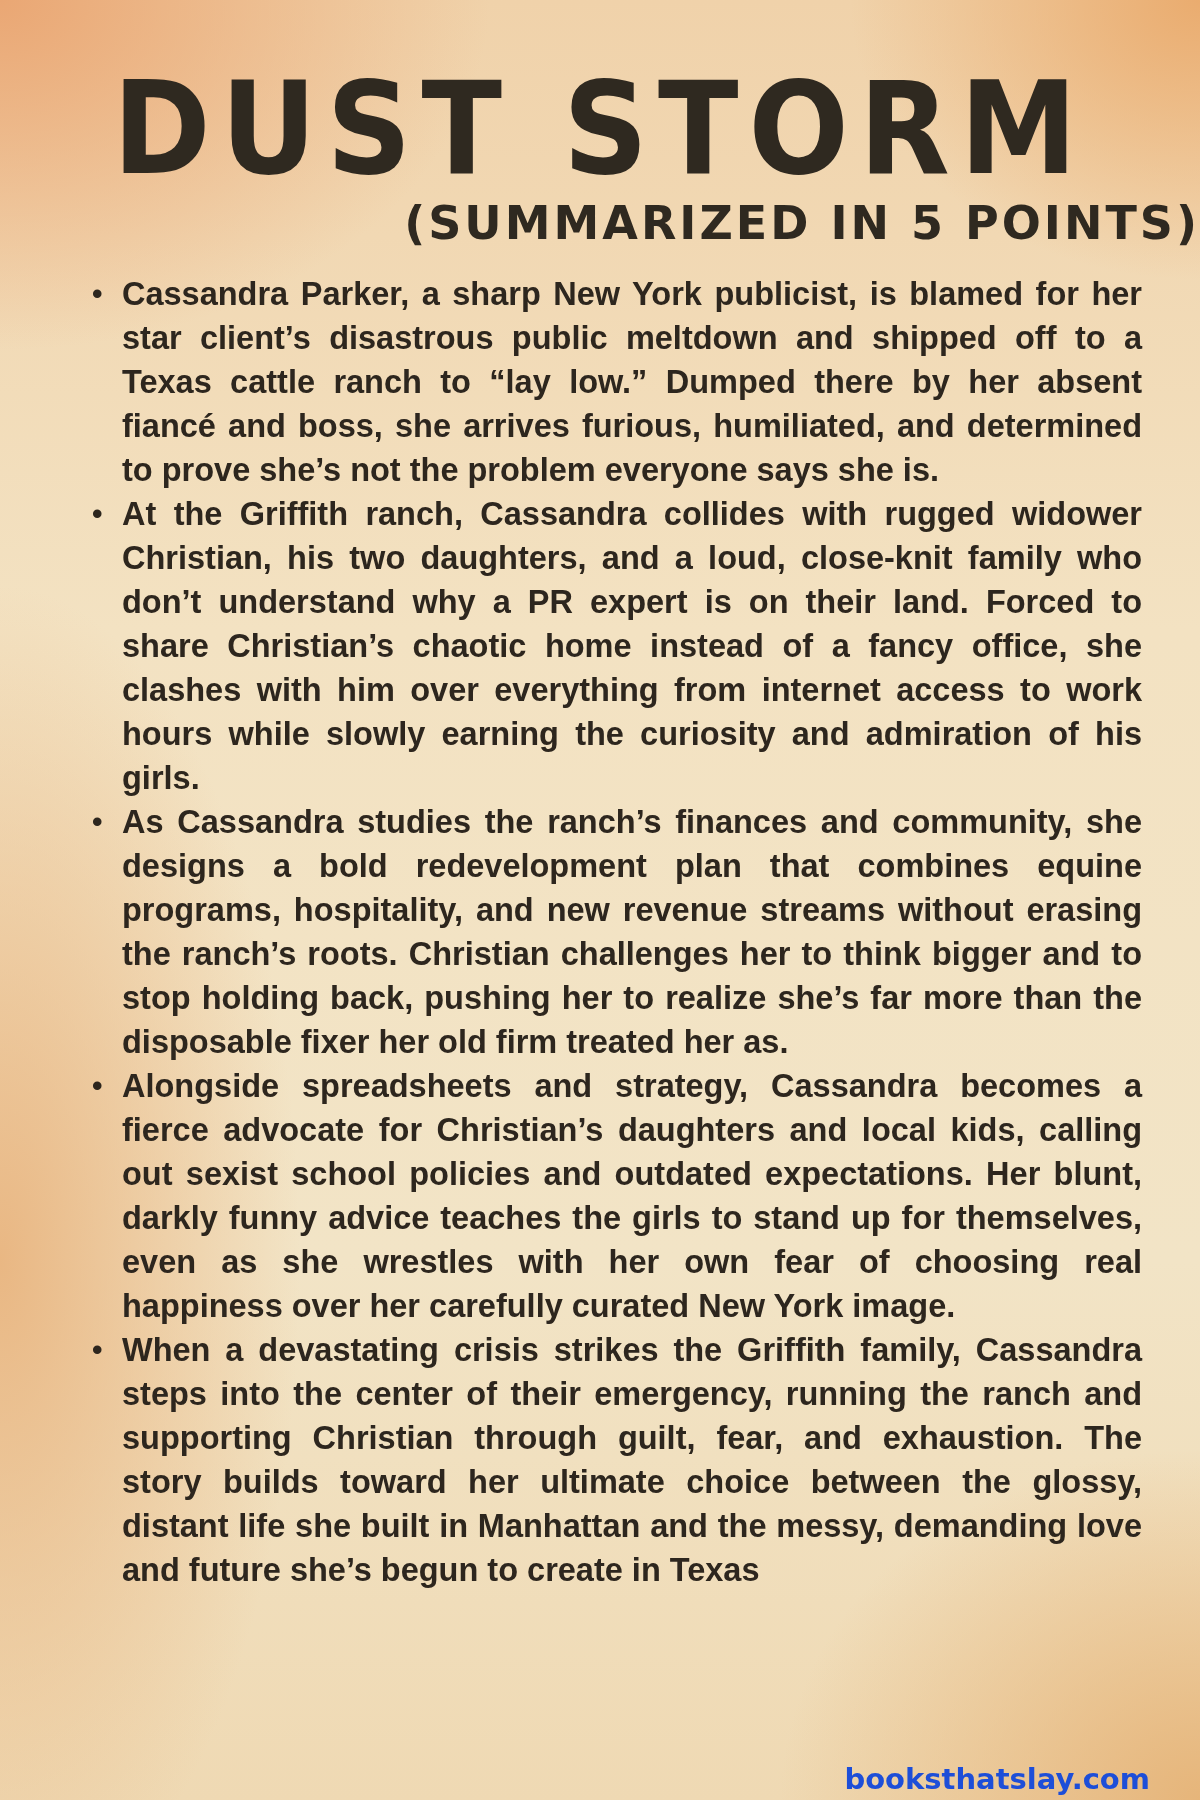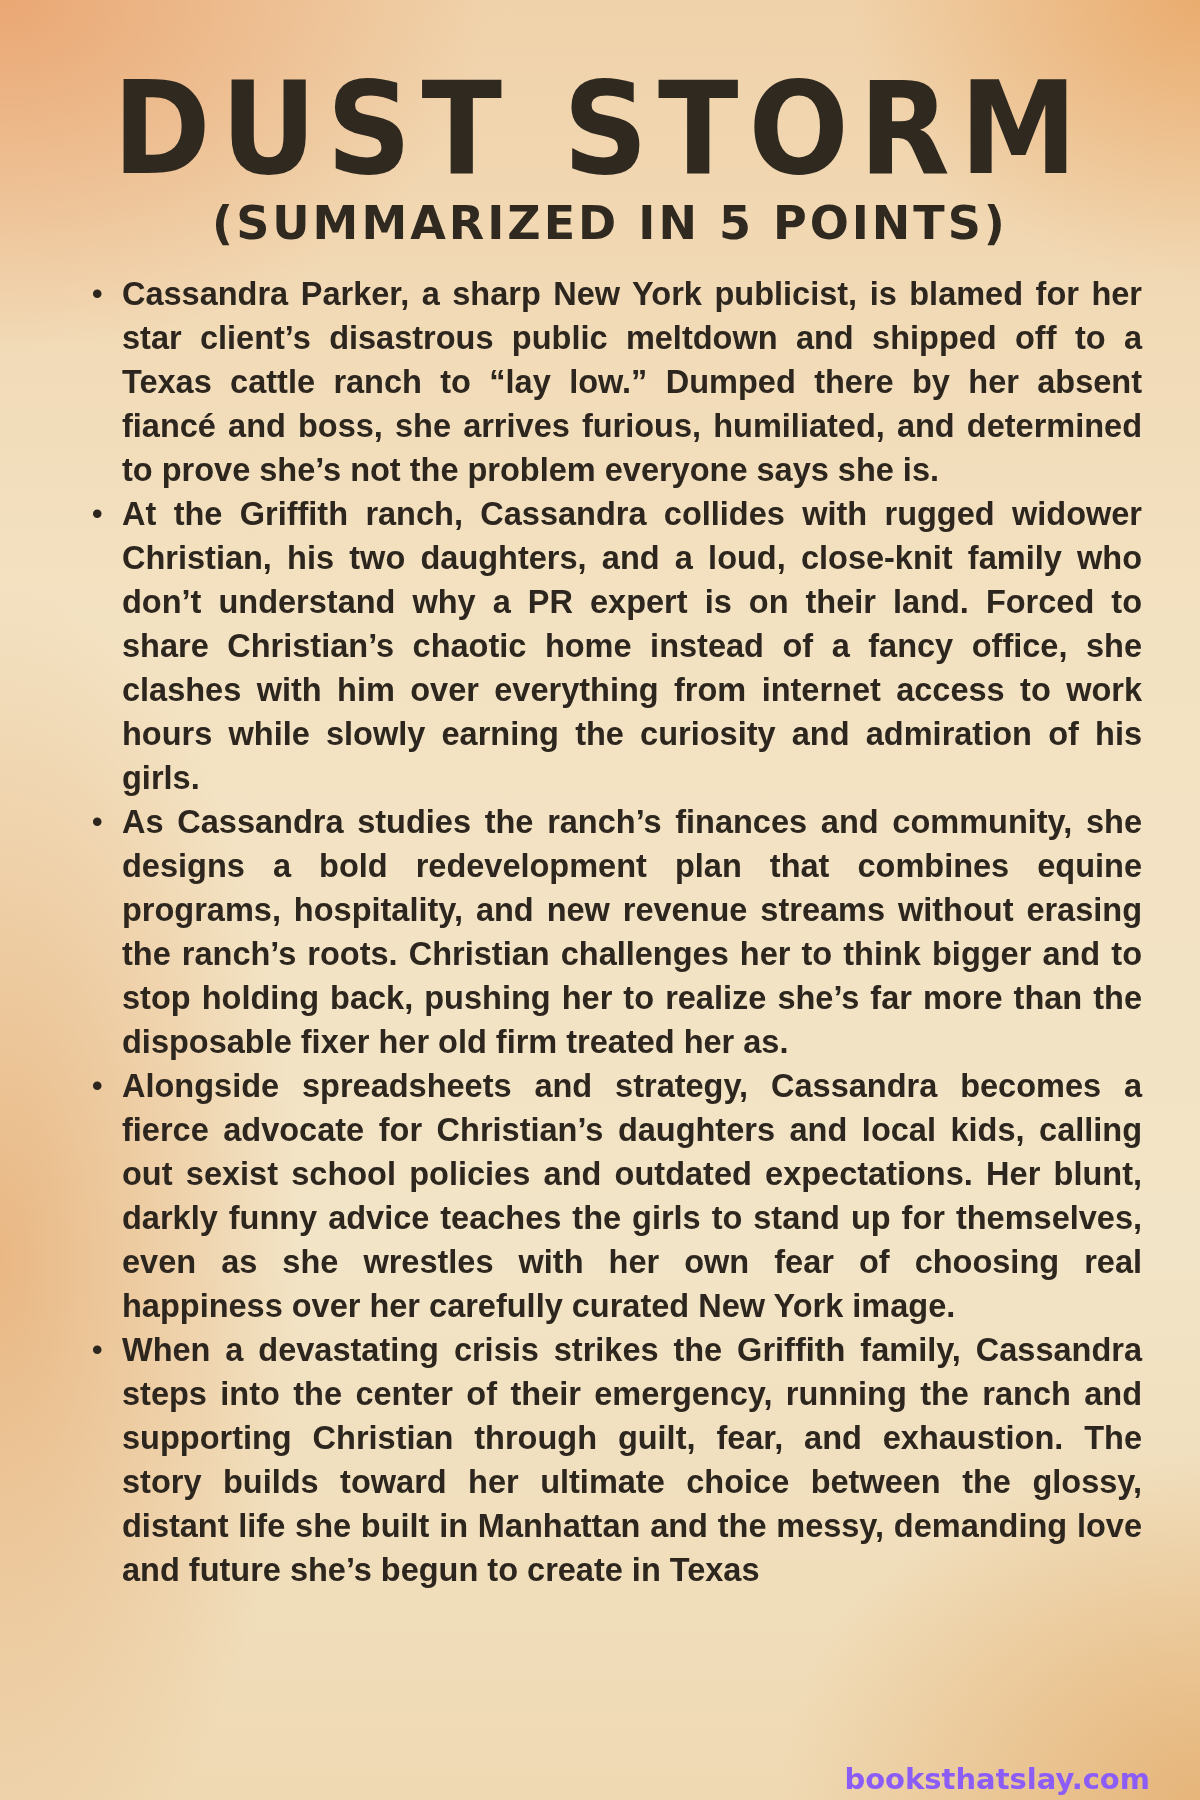--- a/index.html
+++ b/index.html
@@ -16,40 +16,40 @@
   }
   .title {
     position: absolute; left: 0; right: 0; top: 70px;
     text-align: center; font-weight: bold;
     font-family: "DejaVu Sans", sans-serif;
     font-size: 118px; letter-spacing: 10px; line-height: 1;
     color: #2f2920; transform: scaleY(1.08);
   }
   .subtitle {
     position: absolute; left: 0; right: 0; top: 200px;
-    text-align: center; font-weight: bold;
+    text-align: right; font-weight: bold;
     font-family: "DejaVu Sans", sans-serif;
     font-size: 46px; letter-spacing: 3px; line-height: 1; color: #2f2920;
     padding-left: 20px;
   }
   .points {
     position: absolute; left: 90px; top: 272px; width: 1052px;
     margin: 0; padding: 0; list-style: none;
   }
   .point {
     position: relative; padding-left: 32px;
     font-weight: bold; font-size: 32.5px; line-height: 44px;
     text-align: justify; color: #2d261e;
   }
   .bullet {
     position: absolute; left: 2px; top: 0; font-size: 30px; line-height: 44px;
   }
   .footer {
     position: absolute; right: 50px; top: 1762px;
-    font-weight: bold; font-size: 29px; color: #8b5cf6;
+    font-weight: bold; font-size: 29px; color: #1d4ed8;
     font-family: "DejaVu Sans", sans-serif;
   }
 </style>
 </head>
 <body>
 
 <h1 class="title" style="margin:0">DUST STORM</h1>
 <div class="subtitle">(SUMMARIZED IN 5 POINTS)</div>
 
 <ul class="points">

